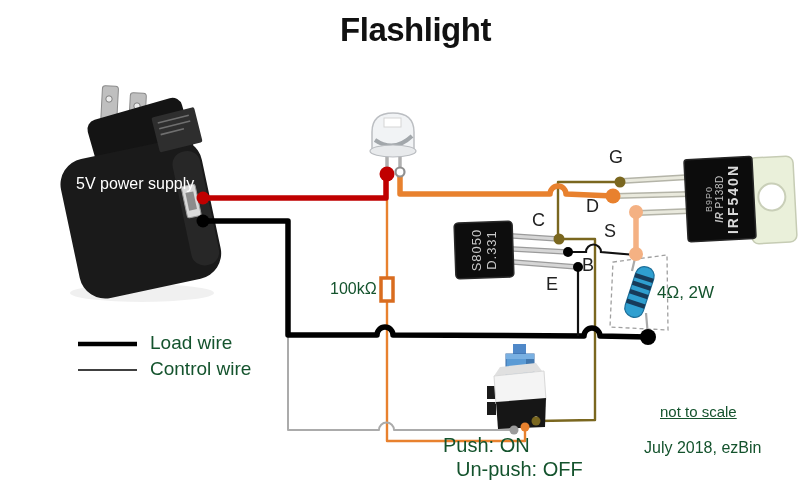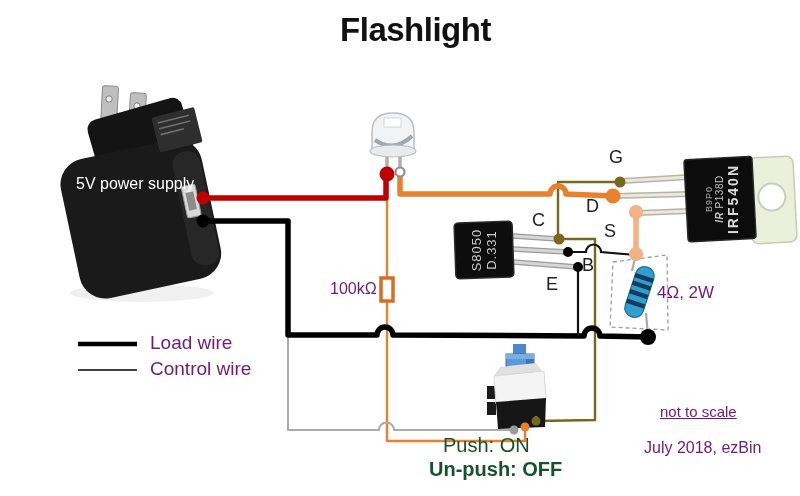--- a/index.html
+++ b/index.html
@@ -2,21 +2,21 @@
 <html><head>
 <meta charset="utf-8">
 <style>
   html,body{margin:0;padding:0;}
   body{
     width:800px;height:496px;position:relative;background:#ffffff;overflow:hidden;
     font-family:"Liberation Sans",sans-serif;
   }
   #stage{position:absolute;left:0;top:0;width:800px;height:389px;}
   svg{position:absolute;left:0;top:0;}
-  .lbl{position:absolute;color:#701a75;white-space:nowrap;line-height:1.05;}
+  .lbl{position:absolute;color:#14532d;white-space:nowrap;line-height:1.05;}
   .title{font-size:33px;font-weight:bold;text-align:center;letter-spacing:-0.5px;color:#111;}
   .ps-label{color:#ffffff;font-size:16px;}
   .pin{font-size:18px;color:#222;}
   .part-label{font-size:16px;}
   .legend-label{font-size:19px;}
   .push-label{font-size:20px;color:#14532d;}
   .note-underline{font-size:15px;text-decoration:underline;}
   .note{font-size:16px;}
   .chip-text{
     position:absolute;display:flex;flex-direction:column;justify-content:center;
@@ -205,18 +205,18 @@
 <div class="chip-text" style="left:684px;top:169px;width:76px;height:60px;">
   <div class="m-line0">B9P0</div>
   <div class="m-line1"><span class="m-logo">IR</span>&nbsp;<span>P138D</span></div>
   <div class="m-line2">IRF540N</div>
 </div>
 
 <div class="lbl legend-label" style="left:150px;top:359px;">Control wire</div>
 <div class="lbl legend-label" style="left:150px;top:333px;">Load wire</div>
 
 <div class="lbl push-label" style="left:443px;top:435px;">Push: ON</div>
-<div class="lbl push-label" style="left:429px;top:459px;font-weight:bold;">Un-push: OFF</div>
+<div class="lbl push-label" style="left:456px;top:459px;">Un-push: OFF</div>
 
 <div class="lbl note-underline" style="left:660px;top:404px;">not to scale</div>
 <div class="lbl note" style="left:644px;top:440px;">July 2018, ezBin</div>
 
 </div>
 
 </body></html>

